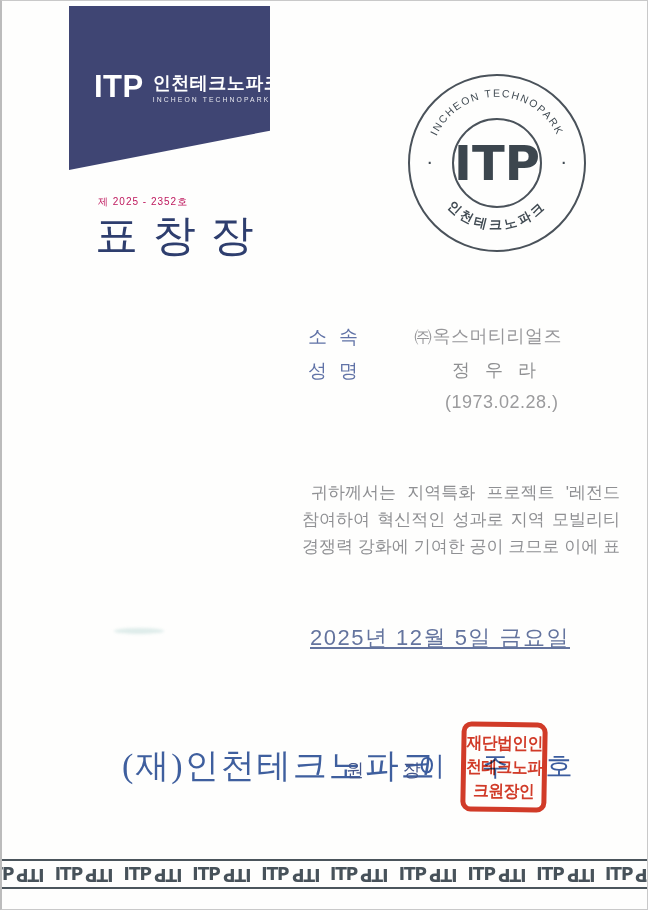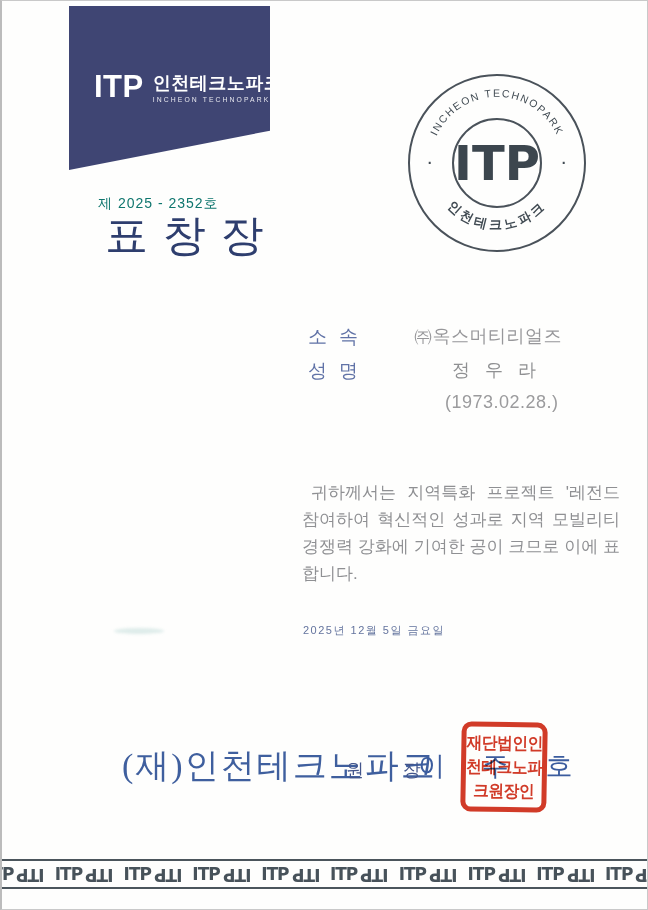--- a/index.html
+++ b/index.html
@@ -24,44 +24,44 @@
 
   
   .round-seal { position:absolute; left:404px; top:71px; }
   .ring { fill:none; stroke:#4a525a; stroke-width:2; }
   .seal-center { font-family:"DejaVu Sans","Liberation Sans",sans-serif; font-weight:bold; font-size:48px; fill:#3c464e; letter-spacing:0px; }
   .seal-arc-top { font-size:10.5px; letter-spacing:1.6px; fill:#414b53; font-weight:500; }
   .seal-arc-bottom { font-size:13px; letter-spacing:3px; fill:#414b53; font-weight:bold; }
   .seal-dot { font-size:14px; fill:#414b53; font-weight:bold; }
 
   
-  .doc-number { position:absolute; left:96px; top:194px; font-size:14px; letter-spacing:1px; color:#0f766e; }
+  .doc-number { position:absolute; left:96px; top:194px; font-size:10px; letter-spacing:1px; color:#be185d; }
   .cert-title {
-    position:absolute; left:103px; top:211px;
+    position:absolute; left:93px; top:211px;
     font-family:"Liberation Serif","DejaVu Serif",serif;
     font-size:43px; letter-spacing:2px; color:#2e3e6e; line-height:1.1; white-space:nowrap;
   }
 
   
   .field-row { position:absolute; display:flex; }
   .field-label { color:#6173a7; font-size:19px; letter-spacing:12px; white-space:nowrap; }
   .row-affil { left:306px; top:323px; }
   .row-affil .field-value { margin-left:44px; color:#97979a; font-size:18px; letter-spacing:0.5px; }
   .row-name  { left:306px; top:357px; }
   .row-name .field-value { margin-left:82px; color:#8f9092; font-size:18px; letter-spacing:5px; }
   .birth-date { position:absolute; left:443px; top:391px; color:#9b9b9d; font-size:18px; letter-spacing:0.5px; }
 
   
   .body-text { position:absolute; left:300px; top:478px; width:318px; color:#8f9093; font-size:17px; }
   .body-line { height:27px; line-height:27px; white-space:nowrap; }
   .body-line.just { text-align:justify; text-align-last:justify; white-space:normal; overflow:hidden; }
   .body-line.indent { text-indent:9px; }
 
   
-  .cert-date { position:absolute; left:301px; top:622px; font-size:11px; letter-spacing:1.5px; color:#64749e; }
+  .cert-date { position:absolute; left:308px; top:622px; font-size:22px; letter-spacing:1.5px; color:#64749e;text-decoration:underline; }
 
   
   .smudge { position:absolute; left:112px; top:627px; width:50px; height:6px;
             background:rgba(140,190,185,0.28); border-radius:50%; filter:blur(1.5px); }
 
   
   .sig-org {
     position:absolute; left:99px; top:742px;
     font-family:"Liberation Serif","DejaVu Serif",serif;
     font-size:34px; letter-spacing:2px; color:#3f5f9e; white-space:nowrap;margin-left:21px;
@@ -147,21 +147,20 @@
   <div class="field-row row-affil">
     <span class="field-label">소속</span>
     <span class="field-value">㈜옥스머티리얼즈</span>
   </div>
   <div class="birth-date">(1973.02.28.)</div>
 
   <div class="body-text">
     <div class="body-line just indent">귀하께서는 지역특화 프로젝트 '레전드50+'에</div>
     <div class="body-line just">참여하여 혁신적인 성과로 지역 모빌리티 산업</div>
     <div class="body-line just">경쟁력 강화에 기여한 공이 크므로 이에 표창</div>
-    <div class="body-line">합니다.</div>
   </div>
 
   <div class="cert-date">2025년 12월 5일 금요일</div>
 
   <div class="smudge"></div>
 
   <div class="sig-org">(재)인천테크노파크</div>
   <div class="sig-title">원 장</div>
   <div class="sig-name">이 주 호</div>
 

